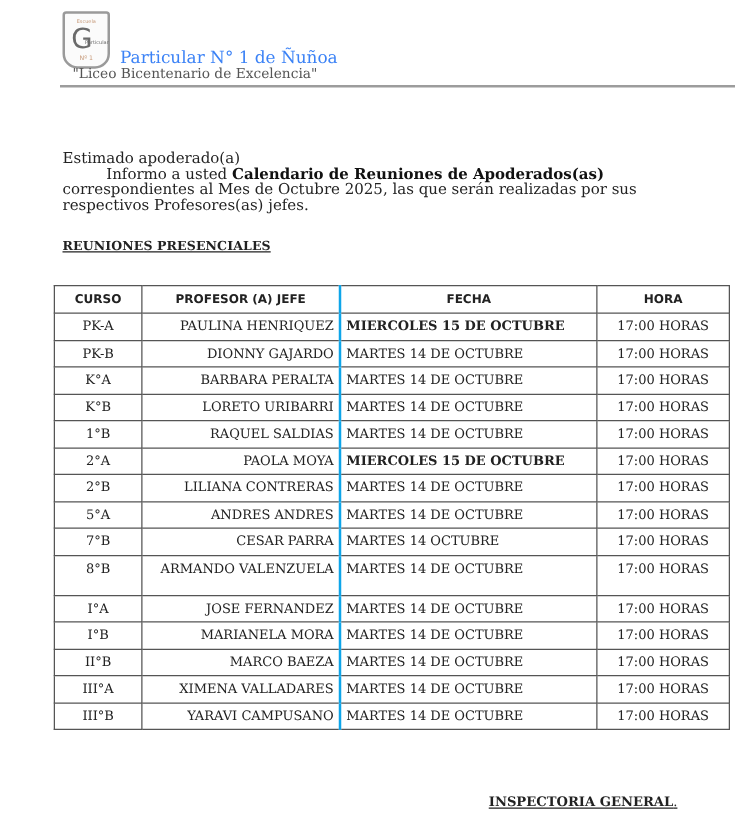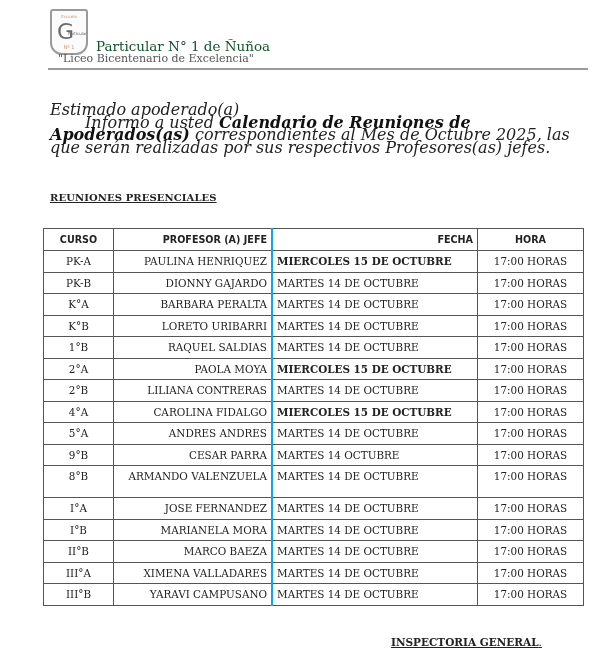--- a/index.html
+++ b/index.html
@@ -5,40 +5,40 @@
   html, body { margin: 0; padding: 0; background: #ffffff; }
   body { width: 600px; height: 660px; position: relative; overflow: hidden;
          font-family: "DejaVu Serif", "Liberation Serif", serif; color: #222; }
   .header { position: absolute; left: 48px; top: 8px; width: 540px; height: 56px; }
   .logo { position: absolute; left: 2px; top: 1px; width: 38px; height: 46px;
           border: 2px solid #9a9a9a; border-radius: 3px 3px 12px 12px; background: #fbfbfb; box-sizing: border-box; }
   .logo .top { position: absolute; top: 3px; left: 0; width: 100%; text-align: center; font-size: 4px; color: #c79a7a; font-family: "DejaVu Sans", sans-serif; }
   .logo .g { position: absolute; top: 10px; left: 5px; font-size: 22px; color: #6a6a6a; font-family: "DejaVu Sans", sans-serif; line-height: 22px; }
   .logo .p { position: absolute; top: 20px; left: 16px; font-size: 4px; color: #6a6a6a; font-family: "DejaVu Sans", sans-serif; }
   .logo .n1 { position: absolute; bottom: 3px; left: 0; width: 100%; text-align: center; font-size: 5px; color: #c79a7a; font-family: "DejaVu Sans", sans-serif; }
-  .school-name { position: absolute; left: 48px; top: 30px; font-size: 13.5px; color: #14532d; white-space: nowrap; }
+  .school-name { position: absolute; left: 48px; top: 30px; font-size: 13.5px; color: #3b82f6; white-space: nowrap; }
   .school-motto { position: absolute; left: 10px; top: 44px; font-size: 11px; color: #555; white-space: nowrap; }
   .header-rule { position: absolute; left: 0; top: 60px; width: 540px; height: 2px; background: #9c9c9c; }
 
-  .intro { position: absolute; left: 50px; top: 104px; width: 530px; font-size: 16px; line-height: 12.5px; color: #222; font-style: italic; }
+  .intro { position: absolute; left: 50px; top: 120px; width: 530px; font-size: 12px; line-height: 12.5px; color: #222; }
   .intro .indent { padding-left: 35px; }
   .intro b { font-weight: bold; color: #111; text-align: right; }
 
   .section-title { position: absolute; left: 50px; top: 192px; font-size: 10px; font-weight: bold; text-decoration: underline; color: #222; letter-spacing: 0.1px; }
 
   table.schedule { position: absolute; left: 43px; top: 228px; border-collapse: collapse; font-size: 10.4px; color: #222; padding-left: 36px; }
   table.schedule th, table.schedule td { border: 1px solid #555; padding: 0 4px; vertical-align: top; }
   table.schedule th { font-family: "DejaVu Sans", sans-serif; font-weight: bold; font-size: 9.6px; height: 21px; vertical-align: middle; padding-top: 0; }
   table.schedule td { height: 21.5px; padding-top: 4px; box-sizing: border-box; }
   .c-curso { width: 61px; text-align: center; }
   .c-prof { width: 149px; text-align: right; }
   .c-fecha { width: 196px; text-align: left; }
   .c-hora { width: 97px; text-align: center; margin-top: 16px; }
   table.schedule td.c-fecha, table.schedule th.c-fecha { border-left: 2px solid #0ea5e9; }
-  table.schedule th.c-prof, table.schedule th.c-fecha { text-align: right; }
+  table.schedule th.c-prof, table.schedule th.c-fecha { text-align: center; }
   td.bold { font-weight: bold; margin-top: 12px; }
   tr.tall td { height: 32px; line-height: 12px; }
 
   .signature { position: absolute; left: 391px; top: 636px; font-size: 10.5px; font-weight: bold; text-decoration: underline; color: #222; }
   .signature-tail { text-decoration: none; font-weight: normal; }
 </style>
 </head>
 <body>
 
 <div class="header">
@@ -108,33 +108,27 @@
         <td class="c-fecha bold">MIERCOLES 15 DE OCTUBRE</td>
         <td class="c-hora">17:00 HORAS</td>
       </tr>
       <tr>
         <td class="c-curso">2°B</td>
         <td class="c-prof">LILIANA CONTRERAS</td>
         <td class="c-fecha">MARTES 14 DE OCTUBRE</td>
         <td class="c-hora">17:00 HORAS</td>
       </tr>
       <tr>
-        <td class="c-curso">4°A</td>
-        <td class="c-prof">CAROLINA FIDALGO</td>
-        <td class="c-fecha bold">MIERCOLES 15 DE OCTUBRE</td>
-        <td class="c-hora">17:00 HORAS</td>
-      </tr>
-      <tr>
         <td class="c-curso">5°A</td>
         <td class="c-prof">ANDRES ANDRES</td>
         <td class="c-fecha">MARTES 14 DE OCTUBRE</td>
         <td class="c-hora">17:00 HORAS</td>
       </tr>
       <tr>
-        <td class="c-curso">9°B</td>
+        <td class="c-curso">7°B</td>
         <td class="c-prof">CESAR PARRA</td>
         <td class="c-fecha">MARTES 14 OCTUBRE</td>
         <td class="c-hora">17:00 HORAS</td>
       </tr>
       <tr class="tall">
         <td class="c-curso">8°B</td>
         <td class="c-prof">ARMANDO VALENZUELA</td>
         <td class="c-fecha">MARTES 14 DE OCTUBRE</td>
         <td class="c-hora">17:00 HORAS</td>
       </tr>

